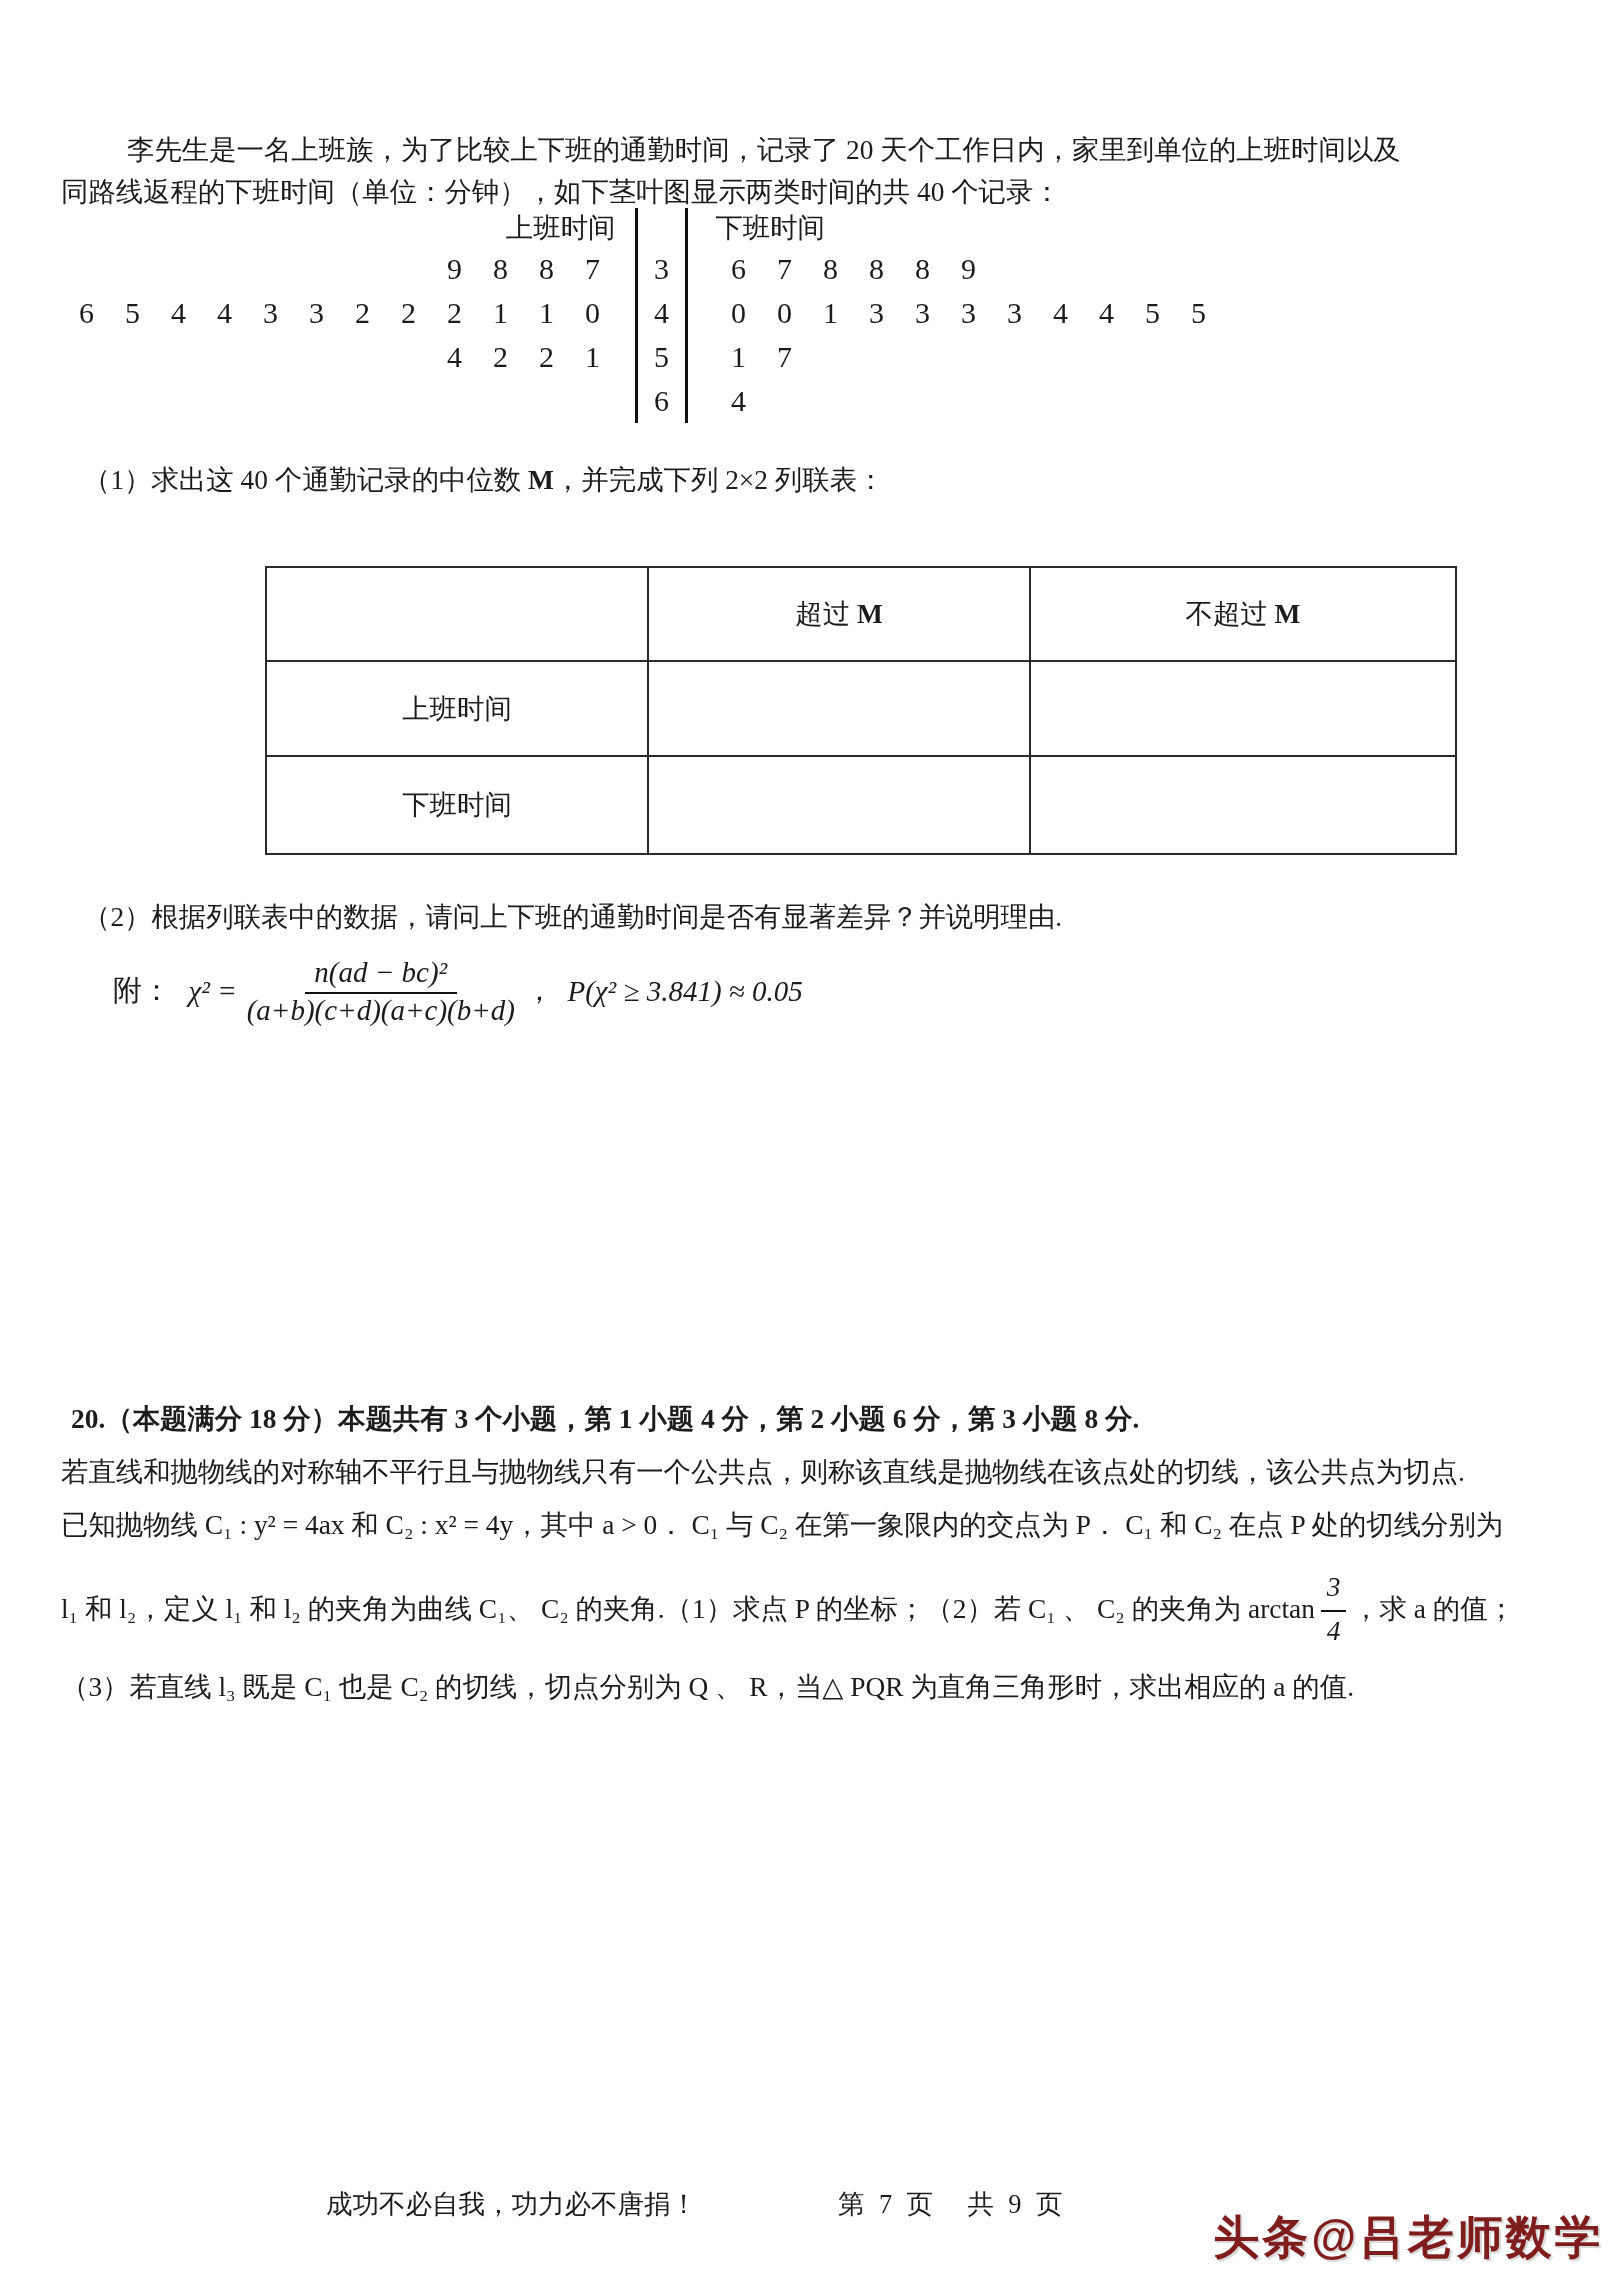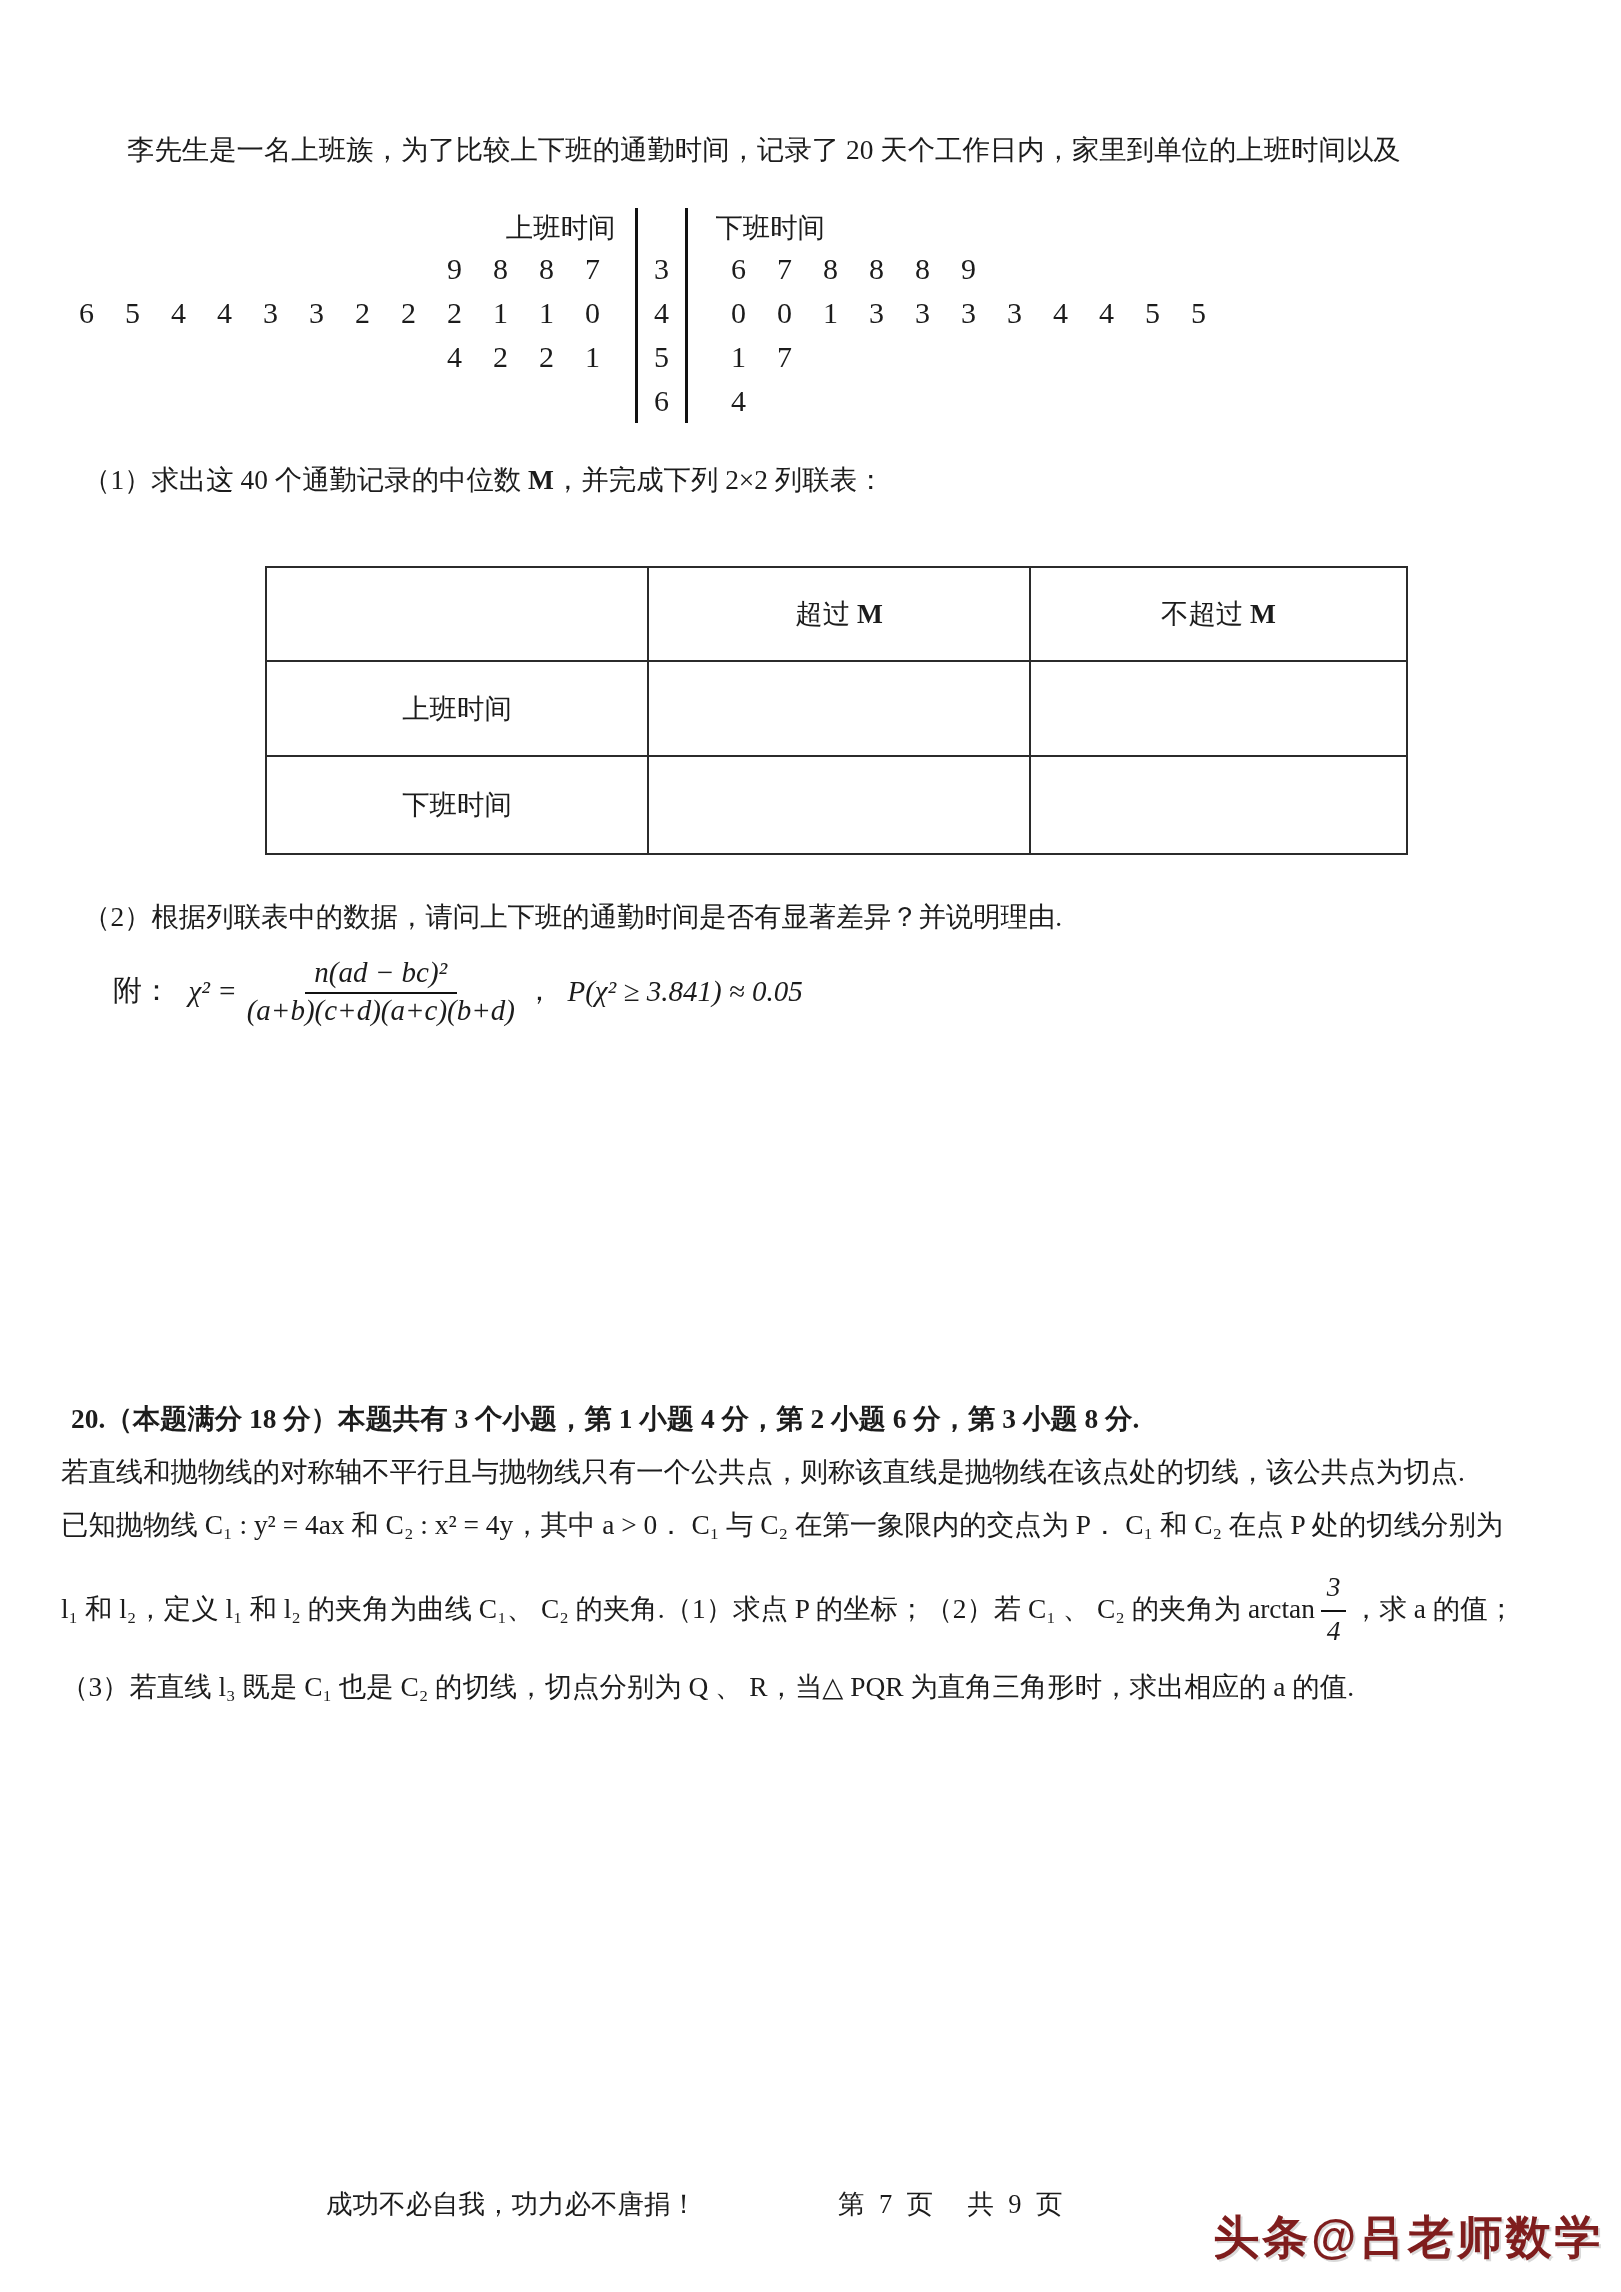--- a/index.html
+++ b/index.html
@@ -26,21 +26,21 @@
               text-align:center; align-self:stretch; display:flex; align-items:center; justify-content:center; }
   .sl-right { display:flex; justify-content:flex-start; padding-left:27.4px; }
   .sl-cell  { display:inline-block; width:46px; text-align:center; }
 
   
   table.ctable { position:absolute; left:265px; top:566px; border-collapse:collapse; table-layout:fixed; }
   table.ctable td {
     border:2px solid #2b2b2b;
     font-size:27.4px; text-align:center; vertical-align:middle;
   }
-  td.cw1 { width:382px; } td.cw2 { width:382px; } td.cw3 { width:377px; }
+  td.cw1 { width:382px; } td.cw2 { width:382px; } td.cw3 { width:426px; }
   tr.thead td { height:94px; }
   tr.trow1 td { height:95px; border-top-width:2.9px; }
   tr.trow2 td { height:98px; border-top-width:2.9px; }
   .mvar { font-weight:700; font-family:"Liberation Serif","DejaVu Serif",serif; }
 
   
   .formula { position:absolute; left:113px; top:956px; display:flex; align-items:center; font-size:29px; }
   .math { font-style:italic; font-family:"Liberation Serif","DejaVu Serif",serif; }
   .frac { display:inline-flex; flex-direction:column; align-items:center; vertical-align:middle; margin:0 9.8px; }
   .frac .num { display:block; padding:0 9.8px 2.9px 9.8px; border-bottom:2px solid #111; }
@@ -60,20 +60,21 @@
   }
 </style>
 </head>
 <body>
 
 <div class="page">
 
 
   <div class="abs cn" style="left:127px; top:131px;">李先生是一名上班族，为了比较上下班的通勤时间，记录了 20 天个工作日内，家里到单位的上班时间以及</div>
 
+  <div class="abs cn" style="left:61px; top:173px;">同路线返程的下班时间（单位：分钟），如下茎叶图显示两类时间的共 40 个记录：</div>
 
   <div class="stemleaf">
     <div class="sl-row sl-header">
       <div class="sl-left">上班时间</div>
       <div class="sl-stem"></div>
       <div class="sl-right">下班时间</div>
     </div>
     <div id="stem-leaf-rows">
         <div class="sl-row">
           <div class="sl-left">

